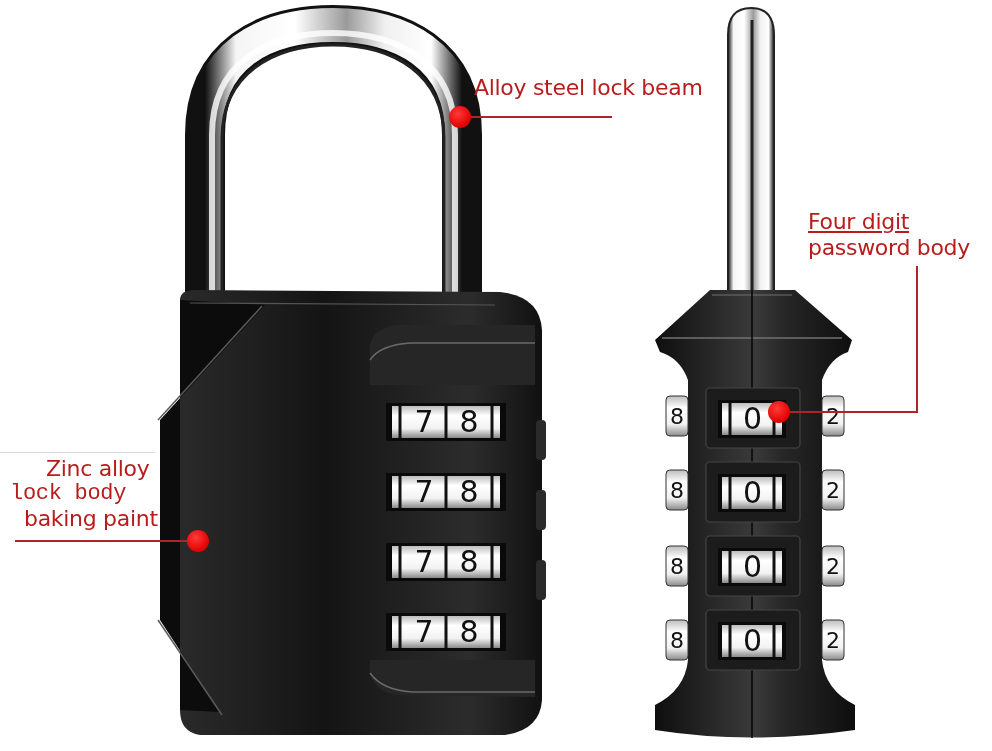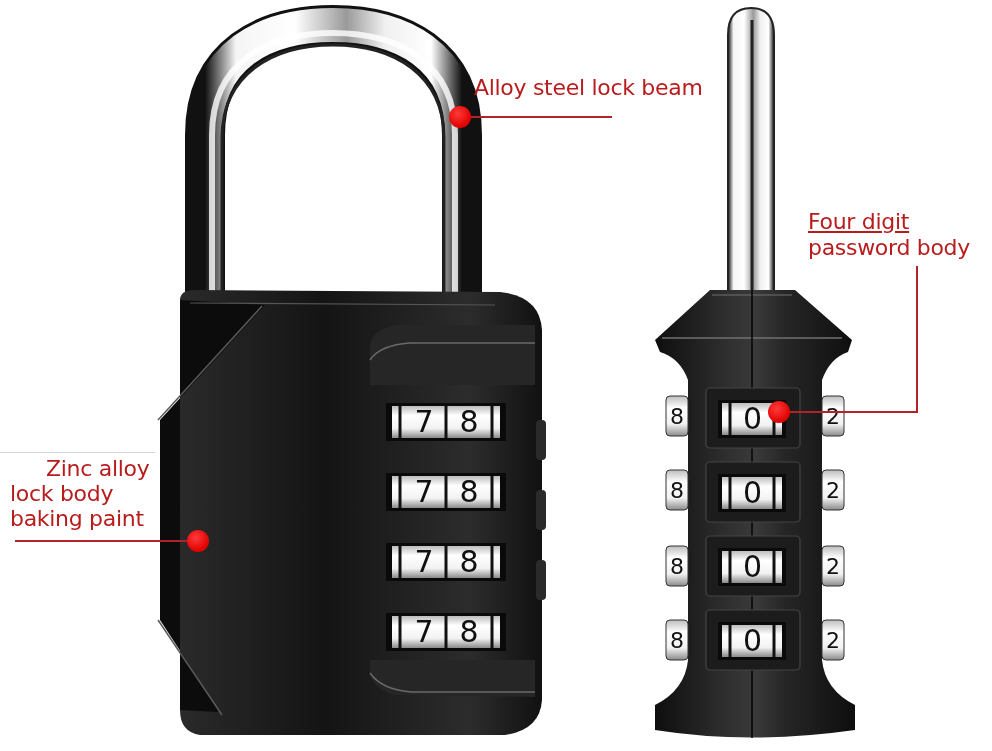--- a/index.html
+++ b/index.html
@@ -198,19 +198,19 @@
     <div class="label" style="left:808px;top:210px;text-decoration:underline;">Four digit</div>
     <div class="label" style="left:808px;top:236px;">password body</div>
     <div class="lead" style="left:916px;top:266px;width:2px;height:147px;"></div>
     <div class="lead" style="left:780px;top:411px;width:138px;height:2px;"></div>
     <div class="dot" style="left:768px;top:401px;"></div>
   </div>
 
   <div>
     <div class="lead" style="left:0px;top:452px;width:155px;height:1px;background:#d8d8d8;"></div>
     <div class="label" style="left:10px;top:457px;margin-left:36px;">Zinc alloy</div>
-    <div class="label" style="left:10px;top:482px;">lock body</div>
-    <div class="label" style="left:10px;top:507px;">baking paint</div>
+    <div class="label" style="left:10px;top:482px;font-family:Liberation Mono, monospace;">lock body</div>
+    <div class="label" style="left:24px;top:507px;">baking paint</div>
     <div class="lead" style="left:15px;top:540px;width:185px;height:2px;"></div>
     <div class="dot" style="left:187px;top:530px;"></div>
   </div>
 
 </div>
 
 </body></html>

